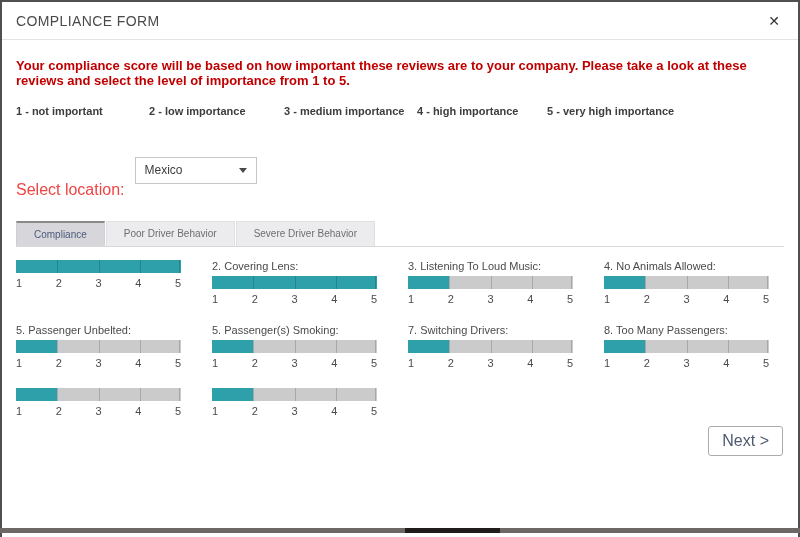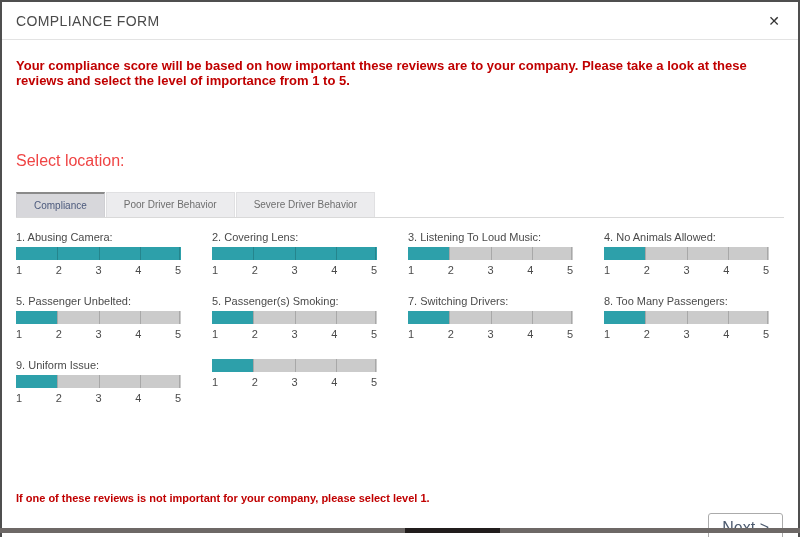--- a/index.html
+++ b/index.html
@@ -160,35 +160,45 @@
 
   <div class="dlg-header">
     <div class="dlg-title">COMPLIANCE FORM</div>
     <button class="close-btn">✕</button>
   </div>
 
   <div class="dlg-body">
 
     <div class="instruction">Your compliance score will be based on how important these reviews are to your company. Please take a look at these reviews and select the level of importance from 1 to 5.</div>
 
+    <div class="legend">
+      <span class="legend-item">1 - not important</span>
+      <span class="legend-item">2 - low importance</span>
+      <span class="legend-item">3 - medium importance</span>
+      <span class="legend-item">4 - high importance</span>
+      <span class="legend-item">5 - very high importance</span>
+    </div>
 
     <div class="location-row">
       <span class="location-label">Select location:</span>
+      <div class="location-select">
+        <span>Mexico</span>
+        <span class="caret-down"></span>
+      </div>
     </div>
 
     <div class="tabs">
       <div class="tab active">Compliance</div>
       <div class="tab">Poor Driver Behavior</div>
       <div class="tab">Severe Driver Behavior</div>
     </div>
 
     <div class="slider-grid">
 
       <div class="slider-item">
-        <div class="slider-label">1. Abusing Camera:</div>
         <div class="slider-track">
           <div class="slider-fill" style="width: 100%;"></div>
           <i class="t25"></i>
             <i class="t50"></i>
             <i class="t75"></i>
             <i class="t99"></i>
         </div>
         <div class="ticks">
             <span>1</span>
             <span>2</span>
@@ -310,55 +320,53 @@
         </div>
         <div class="ticks">
             <span>1</span>
             <span>2</span>
             <span>3</span>
             <span>4</span>
             <span>5</span>
           </div>
       </div>
       <div class="slider-item">
-        <div class="slider-label">9. Uniform Issue:</div>
-        <div class="slider-track">
-          <div class="slider-fill" style="width: 25%;"></div>
-          <i class="t25"></i>
-            <i class="t50"></i>
-            <i class="t75"></i>
-            <i class="t99"></i>
-        </div>
-        <div class="ticks">
-            <span>1</span>
-            <span>2</span>
-            <span>3</span>
-            <span>4</span>
-            <span>5</span>
-          </div>
-      </div>
-      <div class="slider-item">
-        <div class="slider-track">
-          <div class="slider-fill" style="width: 25%;"></div>
-          <i class="t25"></i>
-            <i class="t50"></i>
-            <i class="t75"></i>
-            <i class="t99"></i>
-        </div>
-        <div class="ticks">
-            <span>1</span>
-            <span>2</span>
-            <span>3</span>
-            <span>4</span>
-            <span>5</span>
-          </div>
-      </div>
-    </div>
-
-    <div class="footer-note">If one of these reviews is not important for your company, please select level 1.</div>
+        <div class="slider-track">
+          <div class="slider-fill" style="width: 25%;"></div>
+          <i class="t25"></i>
+            <i class="t50"></i>
+            <i class="t75"></i>
+            <i class="t99"></i>
+        </div>
+        <div class="ticks">
+            <span>1</span>
+            <span>2</span>
+            <span>3</span>
+            <span>4</span>
+            <span>5</span>
+          </div>
+      </div>
+      <div class="slider-item">
+        <div class="slider-track">
+          <div class="slider-fill" style="width: 25%;"></div>
+          <i class="t25"></i>
+            <i class="t50"></i>
+            <i class="t75"></i>
+            <i class="t99"></i>
+        </div>
+        <div class="ticks">
+            <span>1</span>
+            <span>2</span>
+            <span>3</span>
+            <span>4</span>
+            <span>5</span>
+          </div>
+      </div>
+    </div>
+
 
     <div class="footer-actions">
       <button class="next-btn">Next  &gt;</button>
     </div>
 
   </div>
 </div>
 
 <div class="window-bottom-bar">
   <div class="window-bottom-notch"></div>

